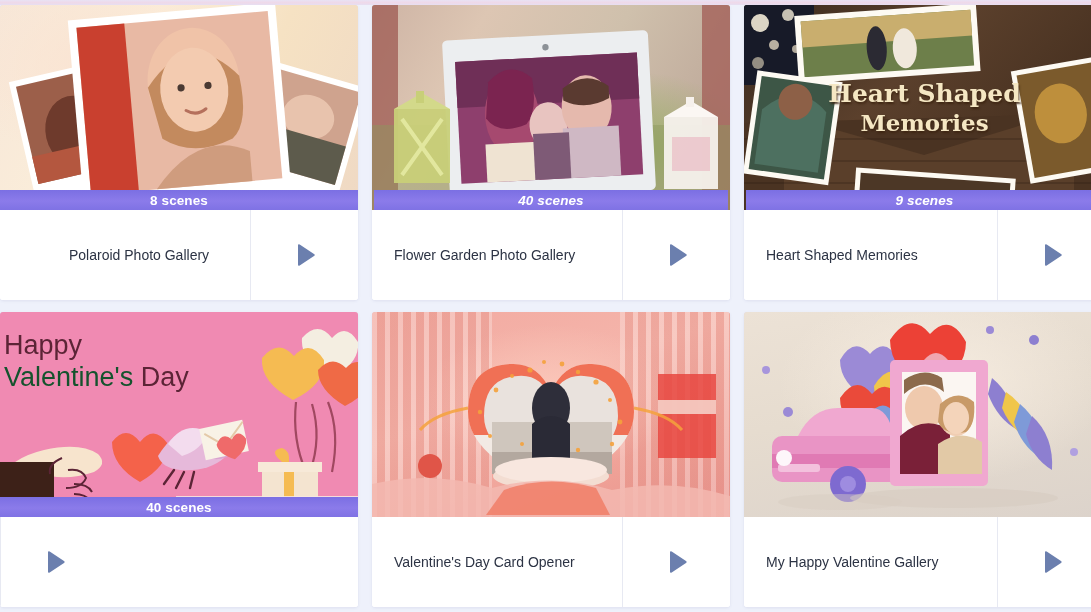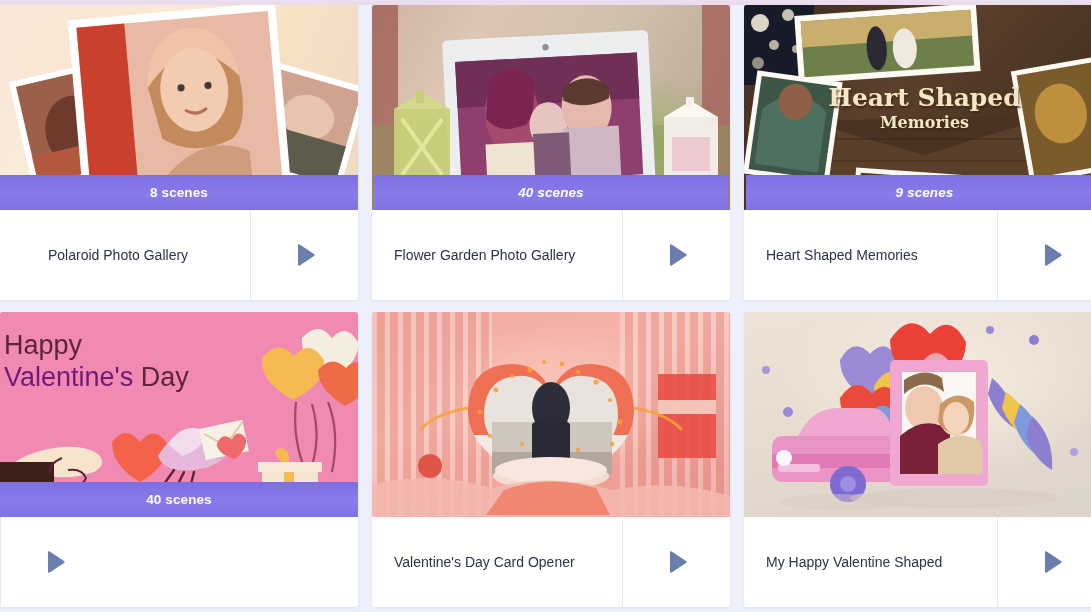--- a/index.html
+++ b/index.html
@@ -61,21 +61,21 @@
     inset: 0;
     width: 100%;
     height: 100%;
   }
 
   .scene-badge {
     position: absolute;
     left: 0;
     bottom: 0;
     width: 100%;
-    height: 35px;
+    height: 20px;
     background: linear-gradient(to bottom, #7b6fe3 0%, #8b7bea 55%, #7f72e4 100%);
     color: #ffffff;
     font-size: 13.5px;
     font-weight: 600;
     letter-spacing: 0.1px;
     display: flex;
     align-items: center;
     justify-content: center;
   }
   .scene-badge.inset { left: 2px; width: calc(100% - 4px); font-style: italic; }
@@ -90,21 +90,21 @@
   .card-title {
     flex: 1;
     display: flex;
     align-items: center;
     padding: 0 18px 0 22px;
     font-size: 14px;
     line-height: 1.35;
     color: #2c3344;
     font-weight: 400;
   }
-  .card-title.narrow { padding-left: 48px; }
+  .card-title.narrow { padding-left: 30px; margin-left: 39px; }
 
   .play-cell {
     width: 108px;
     border-left: 1px solid #e7e9f2;
     display: flex;
     align-items: center;
     justify-content: center;
   }
   .play-icon { display: block; }
 
@@ -136,34 +136,34 @@
     text-align: center;
     color: #f5e7c3;
     font-family: "DejaVu Serif", serif;
     font-weight: bold;
     font-size: 25px;
     line-height: 1.25;
     text-shadow: 1px 2px 2px rgba(60,35,15,0.85);
     white-space: nowrap;
   }
   .script-title span { display: block; }
-  .script-title span:last-child { font-size: 16px; }
+  .script-title span:last-child { font-size: 23px; }
 
   
   .art-reel { background: #f08ab2; }
   .vd-text {
     position: absolute;
     left: 4px;
     top: 18px;
     font-size: 27px;
     font-weight: 400;
     line-height: 1.18;
     color: #5c2436;
   }
-  .vd-text .faint { color: #701a75; }
+  .vd-text .faint { color: #14532d; }
 
   
   .art-card-opener {
     background:
       radial-gradient(ellipse 55% 55% at 50% 42%, #fbc9bb 0%, rgba(251,201,187,0) 65%),
       linear-gradient(160deg, #f2a9a0 0%, #f5b5ab 40%, #efa096 75%, #e8928c 100%);
   }
   .curtain {
     position: absolute; top: 0; bottom: 0;
     background: repeating-linear-gradient(90deg,
@@ -468,21 +468,21 @@
           <ellipse cx="96" cy="190" rx="62" ry="8" fill="#d6cbc0" opacity="0.45"></ellipse>
           <circle cx="290" cy="28" r="5" fill="#8d7fd0"></circle>
           <circle cx="246" cy="18" r="4" fill="#9b8ad6"></circle>
           <circle cx="44" cy="100" r="5" fill="#9b8ad6"></circle>
           <circle cx="22" cy="58" r="4" fill="#a795dc"></circle>
           <circle cx="330" cy="140" r="4" fill="#b0a0e0"></circle>
         </svg>
       </div>
     </div>
     <div class="card-footer">
-      <div class="card-title">My Happy Valentine Shaped</div>
+      <div class="card-title">My Happy Valentine Gallery</div>
       <div class="play-cell">
         <svg class="play-icon" width="30" height="30" viewBox="0 0 30 30">
           <path d="M8 5.5 Q8 3.6 9.7 4.6 L24 14 Q25.6 15 24 16 L9.7 25.4 Q8 26.4 8 24.5 Z" fill="#6b7fae"></path>
         </svg>
       </div>
     </div>
   </div>
 
 </div>
 

